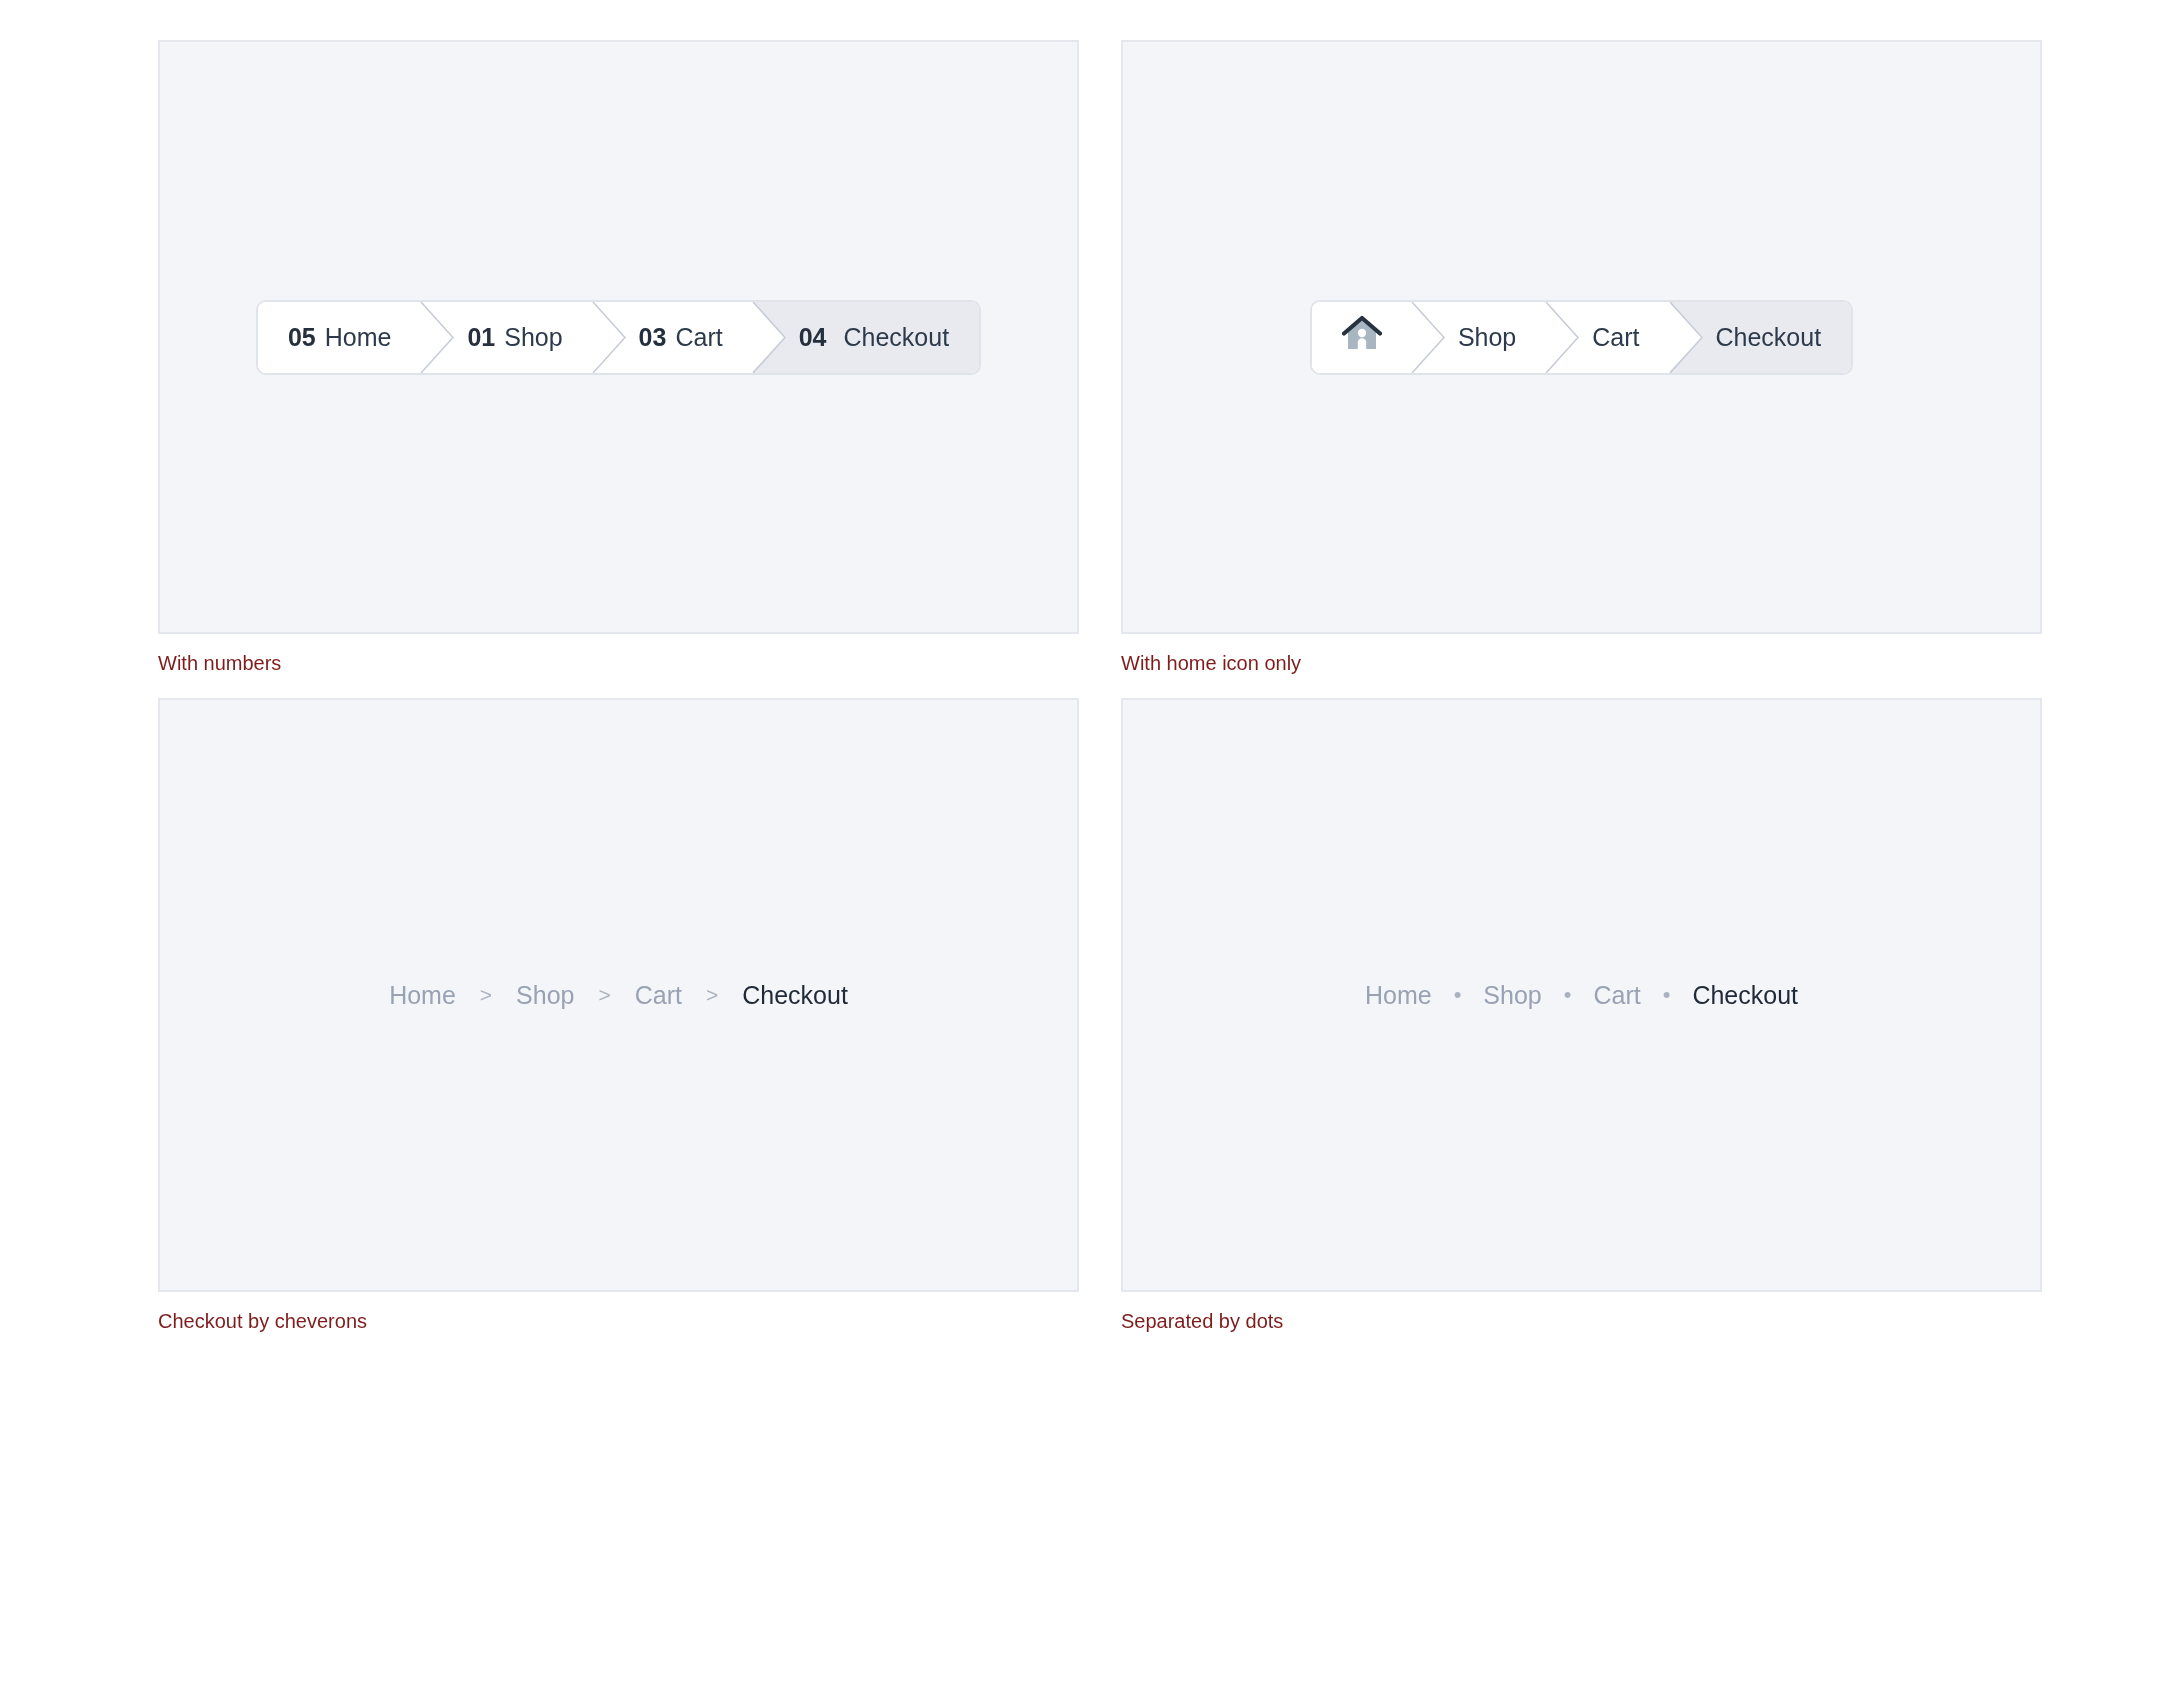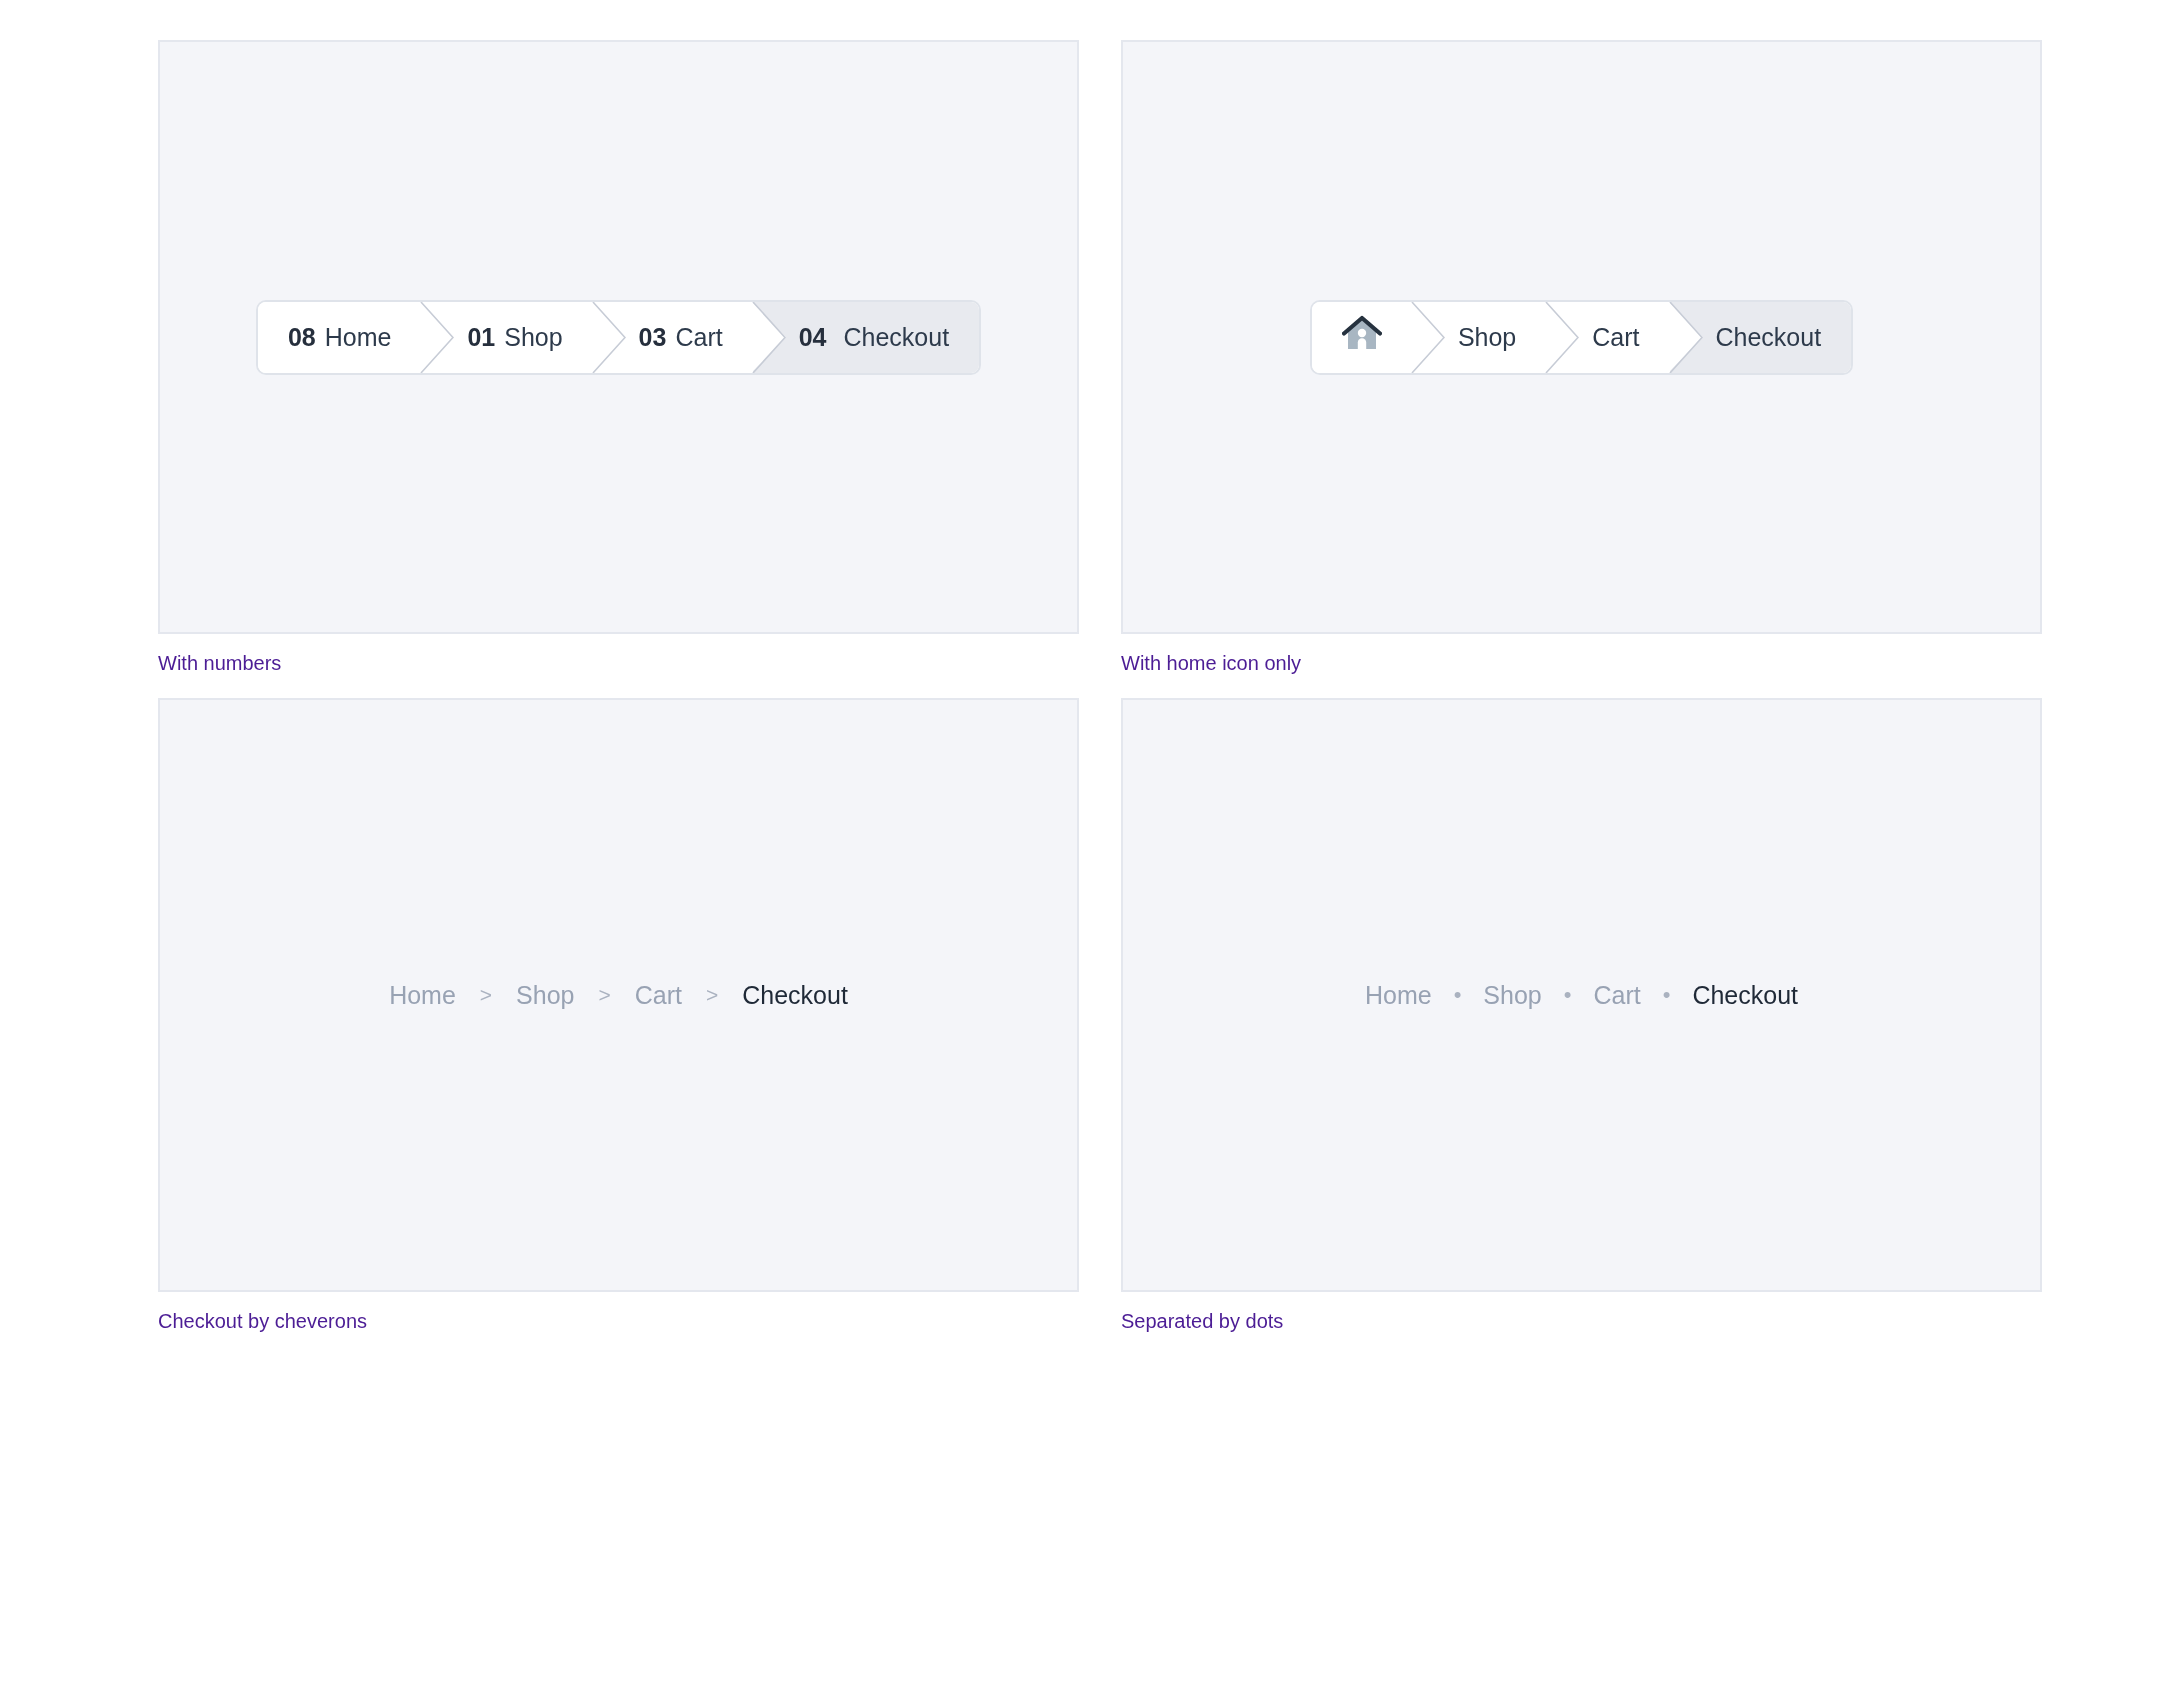--- a/index.html
+++ b/index.html
@@ -54,21 +54,21 @@
     background: #f4f5f9;
     border: 2px solid #e4e7ee;
     display: flex;
     align-items: center;
     justify-content: center;
   }
 
   .card-caption {
     margin-top: 16px;
     font-size: 20px;
-    color: #4c1d95;
+    color: #7f1d1d;
     line-height: 1.3;
   }
 
   
   .crumb-bar {
     display: flex;
     align-items: stretch;
     background: #ffffff;
     border: 2px solid #dfe3ea;
     border-radius: 10px;
@@ -144,21 +144,21 @@
 <div class="page">
 
 
   <div class="gallery">
 
     <div class="cell">
       <div class="card">
         <div class="crumb-bar">
 
           <div class="crumb-seg">
-            <span class="crumb-num">08</span>
+            <span class="crumb-num">05</span>
             <span>Home</span>
           </div>
 
           <div class="crumb-seg">
             <span class="notch">
               <span class="fill"></span>
               <span class="stroke">
                 <svg viewBox="0 0 34 76" preserveAspectRatio="none" aria-hidden="true">
                   <path d="M1 0 L33 38 L1 76" fill="none" stroke="#c7ccd6" stroke-width="1.6"></path>
                 </svg>

